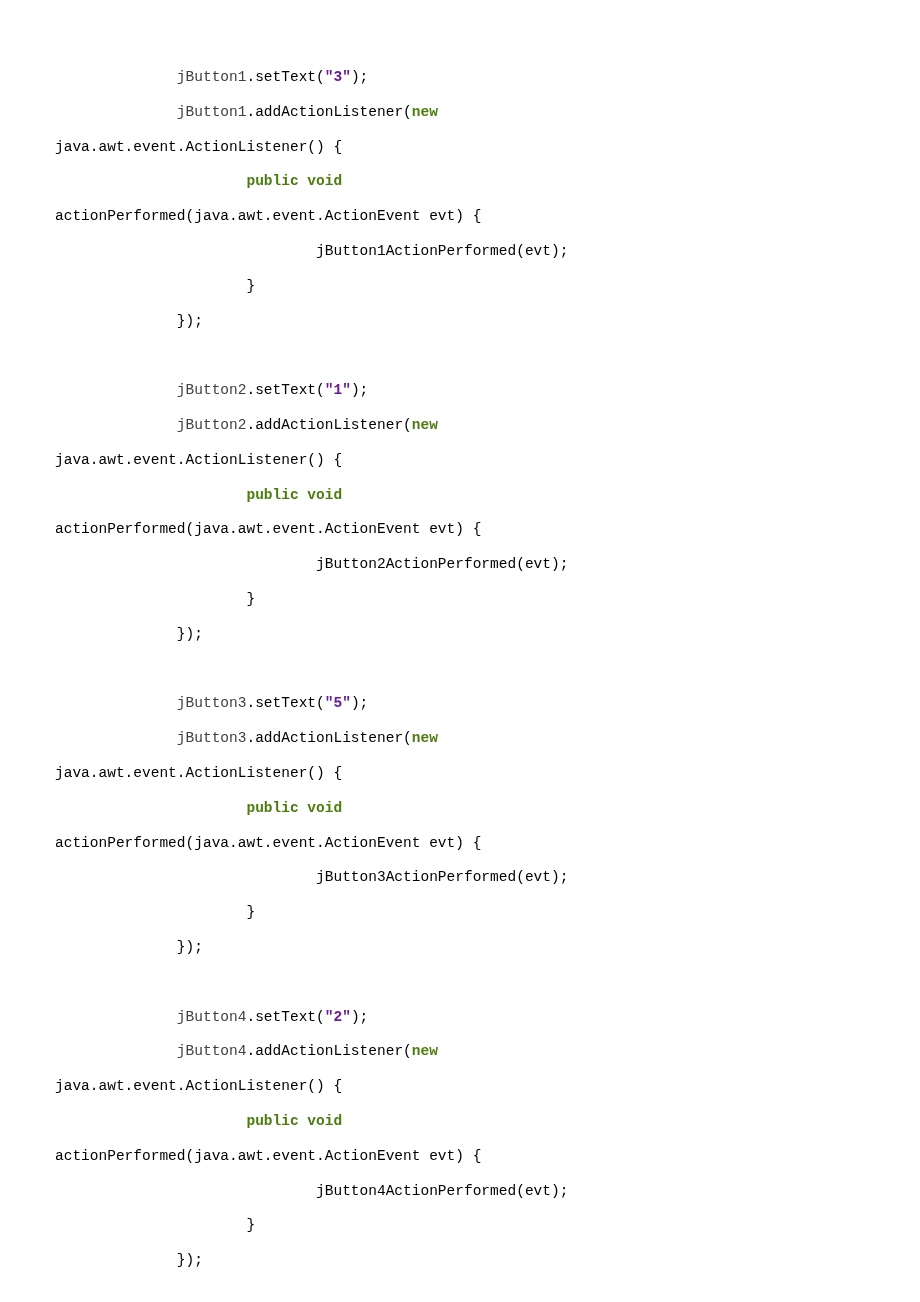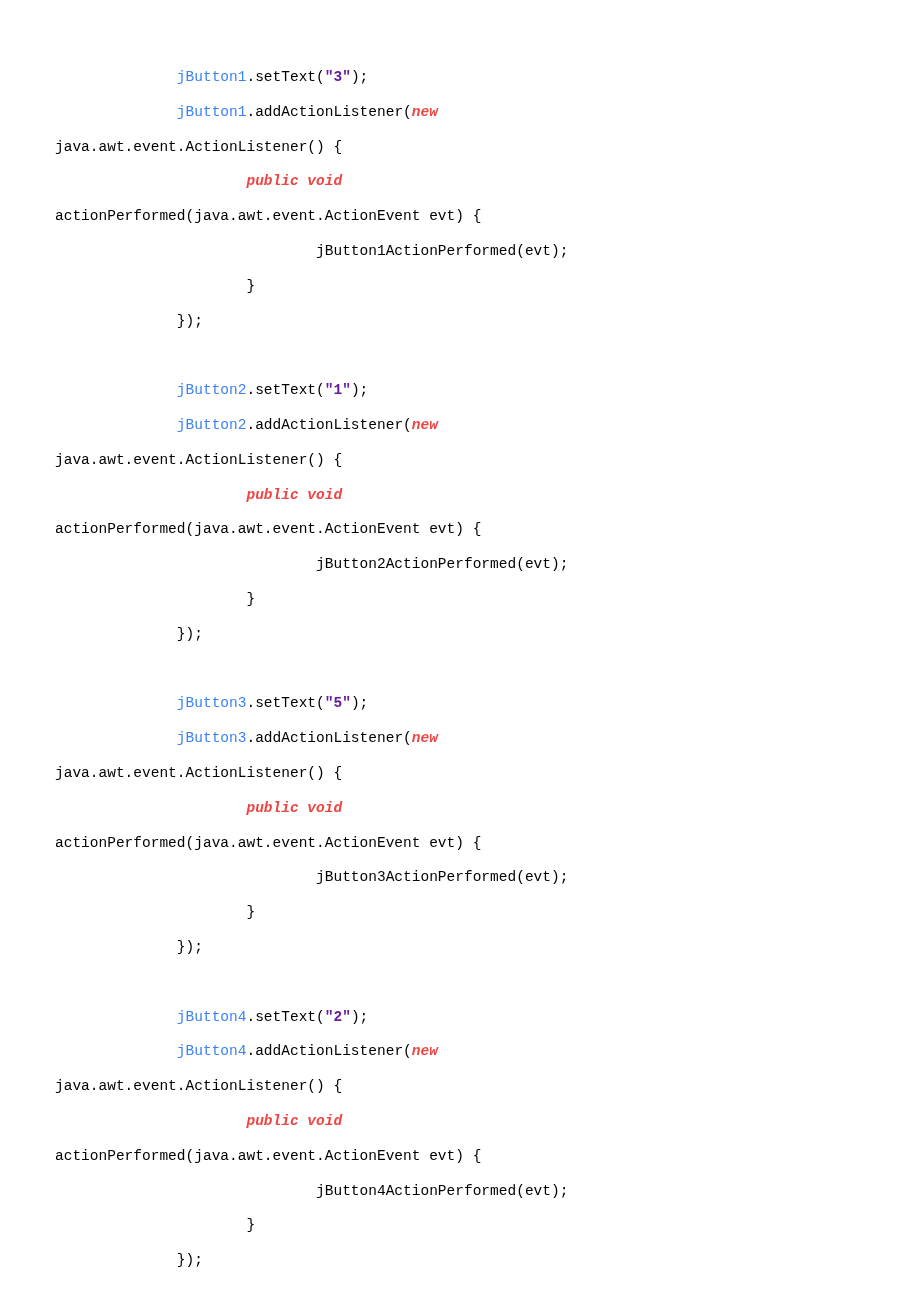--- a/index.html
+++ b/index.html
@@ -12,20 +12,20 @@
       color: #000000;
       width: 920px;
       box-sizing: border-box;
     }
     pre {
       margin: 0;
       white-space: pre-wrap;
       word-wrap: break-word;
       font-family: inherit;
     }
-    .blue { color: #3b82f6; }
+    .blue { color: #404040; }
     .purple { color: #6a1b9a; font-weight: bold; }
-    .maroon { color: #ef4444; font-weight: bold; font-style: italic; }
+    .maroon { color: #4d7c0f; font-weight: bold; }
   </style>
 </head>
 <body>
 
 <pre id="code-block"><div><span>              </span><span class="blue">jButton1</span><span>.setText(</span><span class="purple">"3"</span><span>);</span></div><div><span>              </span><span class="blue">jButton1</span><span>.addActionListener(</span><span class="maroon">new</span></div><div><span>java.awt.event.ActionListener() {</span></div><div><span>                      </span><span class="maroon">public void</span></div><div><span>actionPerformed(java.awt.event.ActionEvent evt) {</span></div><div><span>                              </span><span>jButton1ActionPerformed(evt);</span></div><div><span>                      </span><span>}</span></div><div><span>              </span><span>});</span></div><div>&nbsp;</div><div><span>              </span><span class="blue">jButton2</span><span>.setText(</span><span class="purple">"1"</span><span>);</span></div><div><span>              </span><span class="blue">jButton2</span><span>.addActionListener(</span><span class="maroon">new</span></div><div><span>java.awt.event.ActionListener() {</span></div><div><span>                      </span><span class="maroon">public void</span></div><div><span>actionPerformed(java.awt.event.ActionEvent evt) {</span></div><div><span>                              </span><span>jButton2ActionPerformed(evt);</span></div><div><span>                      </span><span>}</span></div><div><span>              </span><span>});</span></div><div>&nbsp;</div><div><span>              </span><span class="blue">jButton3</span><span>.setText(</span><span class="purple">"5"</span><span>);</span></div><div><span>              </span><span class="blue">jButton3</span><span>.addActionListener(</span><span class="maroon">new</span></div><div><span>java.awt.event.ActionListener() {</span></div><div><span>                      </span><span class="maroon">public void</span></div><div><span>actionPerformed(java.awt.event.ActionEvent evt) {</span></div><div><span>                              </span><span>jButton3ActionPerformed(evt);</span></div><div><span>                      </span><span>}</span></div><div><span>              </span><span>});</span></div><div>&nbsp;</div><div><span>              </span><span class="blue">jButton4</span><span>.setText(</span><span class="purple">"2"</span><span>);</span></div><div><span>              </span><span class="blue">jButton4</span><span>.addActionListener(</span><span class="maroon">new</span></div><div><span>java.awt.event.ActionListener() {</span></div><div><span>                      </span><span class="maroon">public void</span></div><div><span>actionPerformed(java.awt.event.ActionEvent evt) {</span></div><div><span>                              </span><span>jButton4ActionPerformed(evt);</span></div><div><span>                      </span><span>}</span></div><div><span>              </span><span>});</span></div><div>&nbsp;</div></pre>
 
 </body></html>

